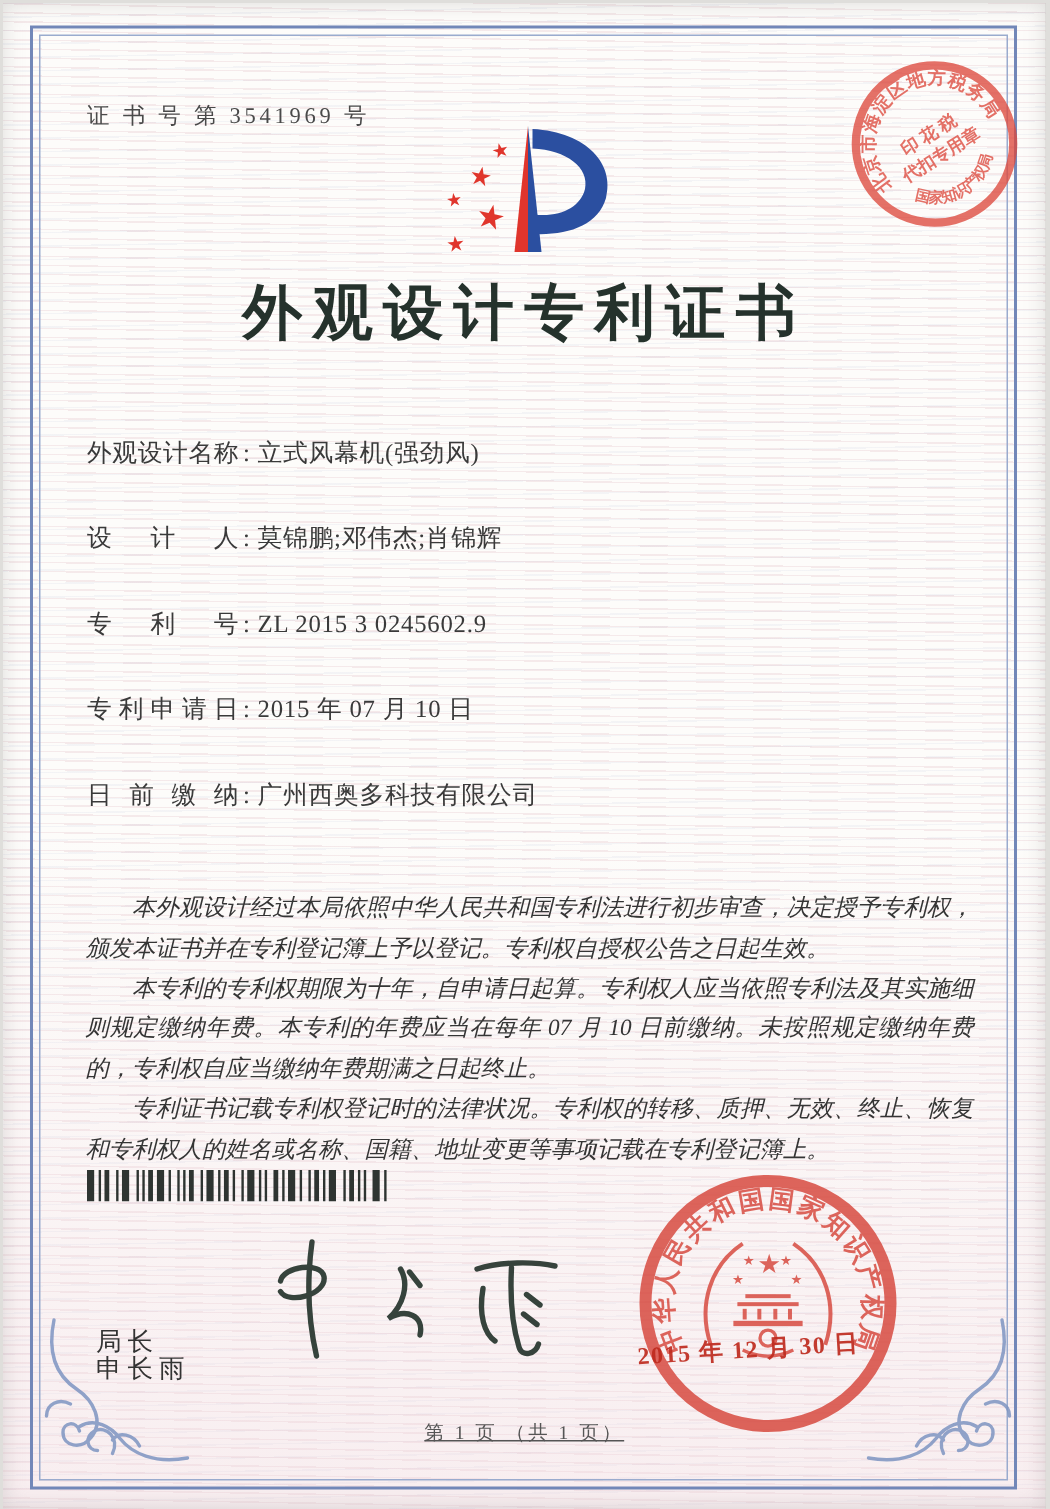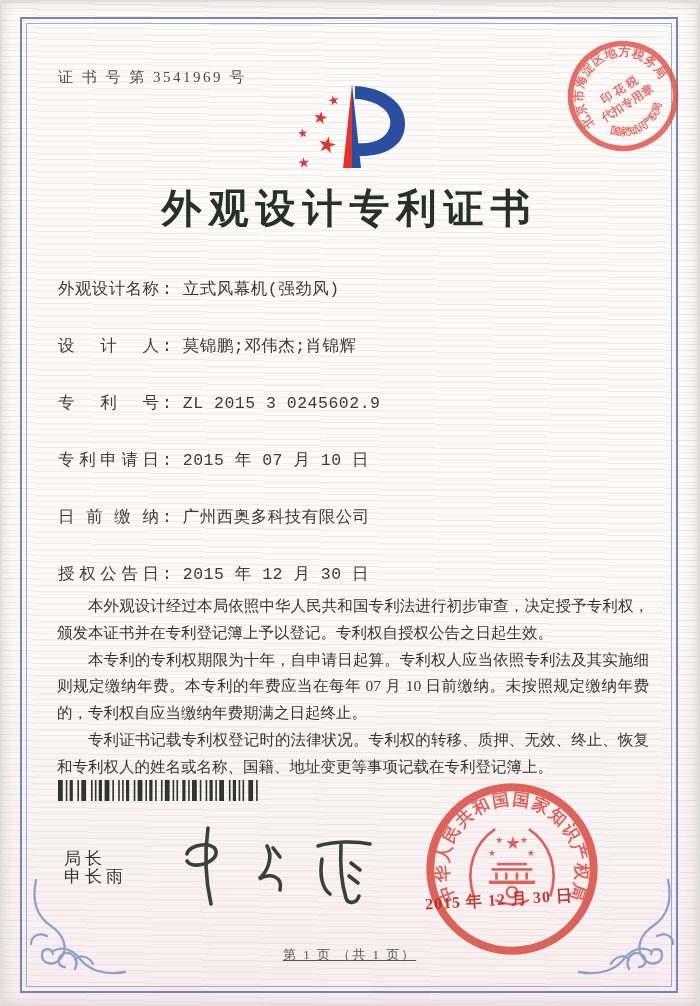--- a/index.html
+++ b/index.html
@@ -17,28 +17,28 @@
       repeating-linear-gradient(181deg, rgba(213,160,172,0.20) 0px, rgba(213,160,172,0.20) 1px, rgba(0,0,0,0) 1px, rgba(0,0,0,0) 6px),
       repeating-linear-gradient(179deg, rgba(160,170,205,0.10) 0px, rgba(160,170,205,0.10) 1px, rgba(0,0,0,0) 1px, rgba(0,0,0,0) 9px);
     box-shadow:inset 0 0 14px rgba(120,120,120,0.25);
   }
   .frame-outer{position:absolute;left:18px;top:15px;right:19px;bottom:13px;border:2px solid #7287b8;}
   .frame-inner{position:absolute;left:4px;top:4px;right:4px;bottom:4px;border:1px solid #9aabce;}
   .abs{position:absolute;}
   .cert-number{left:56px;top:66px;font-size:15px;color:#4a4a4a;letter-spacing:2.5px;}
   .title{left:0;top:179px;width:100%;text-align:center;font-size:40px;font-weight:700;
          letter-spacing:7px;color:#25322c;}
-  .fields{left:56px;top:276px;width:600px;font-family:Liberation Mono, monospace;}
+  .fields{left:56px;top:289px;width:600px;}
   .field-row{height:57px;font-size:16.5px;color:#3a3a3a;}
   .field-label{display:inline-block;width:101px;text-align:justify;text-align-last:justify;}
   .field-value{margin-left:3px;letter-spacing:0.5px;}
   .body-text{left:55px;top:591px;width:592px;font-size:15.5px;line-height:1.73;
              color:#353535;text-align:justify;}
-  .body-text p{margin:0;text-indent:2em;}
-  .signer{left:62px;font-size:17px;color:#333;letter-spacing:4px;}
+  .body-text p{margin:0;text-indent:2em;font-style:italic;}
+  .signer{left:62px;font-size:17px;color:#333;letter-spacing:4px;margin-top:36px;}
   .footer{left:0;top:944px;width:100%;text-align:center;font-size:13px;color:#555;letter-spacing:2px;text-decoration:underline;}
   .seal-date{left:423px;top:888px;font-size:16px;font-weight:600;color:rgba(190,42,30,0.92);
              transform:rotate(-3.5deg);letter-spacing:1px;}
   svg text{font-family:"Liberation Serif","DejaVu Serif",serif;}
 </style>
 </head>
 <body>
 
 <div class="paper">
 
@@ -88,23 +88,20 @@
       <span class="field-label">设计人</span><span class="field-value">: 莫锦鹏;邓伟杰;肖锦辉</span>
     </div>
     <div class="field-row">
       <span class="field-label">专利号</span><span class="field-value">: ZL 2015 3 0245602.9</span>
     </div>
     <div class="field-row">
       <span class="field-label">专利申请日</span><span class="field-value">: 2015 年 07 月 10 日</span>
     </div>
     <div class="field-row">
       <span class="field-label">日前缴纳</span><span class="field-value">: 广州西奥多科技有限公司</span>
-    </div>
-    <div class="field-row">
-      <span class="field-label">授权公告日</span><span class="field-value">: 2015 年 12 月 30 日</span>
     </div>
   </div>
 
   <div class="abs body-text">
     <p>本外观设计经过本局依照中华人民共和国专利法进行初步审查，决定授予专利权，颁发本证书并在专利登记簿上予以登记。专利权自授权公告之日起生效。</p>
     <p>本专利的专利权期限为十年，自申请日起算。专利权人应当依照专利法及其实施细则规定缴纳年费。本专利的年费应当在每年 07 月 10 日前缴纳。未按照规定缴纳年费的，专利权自应当缴纳年费期满之日起终止。</p>
     <p>专利证书记载专利权登记时的法律状况。专利权的转移、质押、无效、终止、恢复和专利权人的姓名或名称、国籍、地址变更等事项记载在专利登记簿上。</p>
   </div>
 
   <svg id="barcode" class="abs" style="left:56px;top:778px" width="202" height="21">

